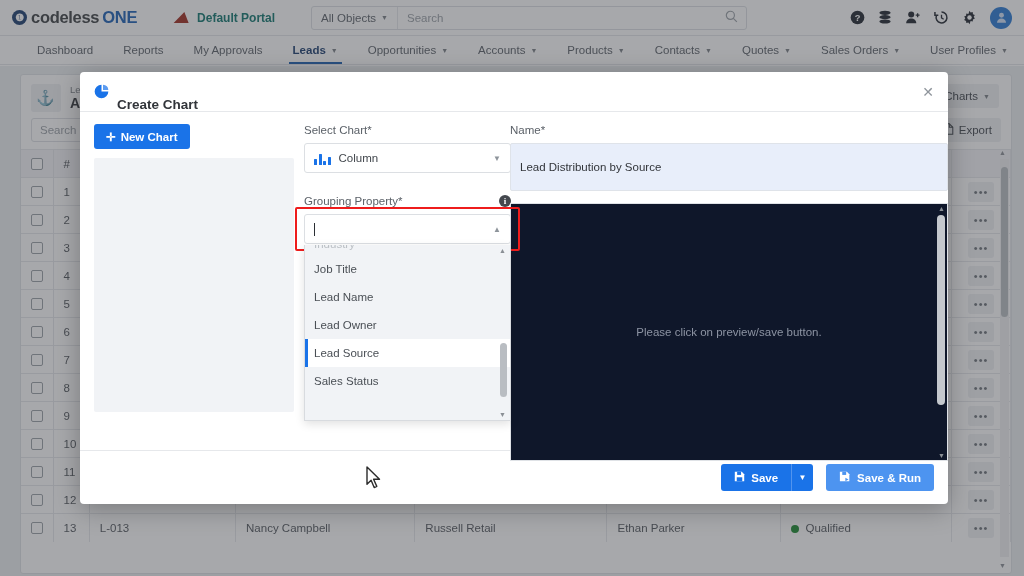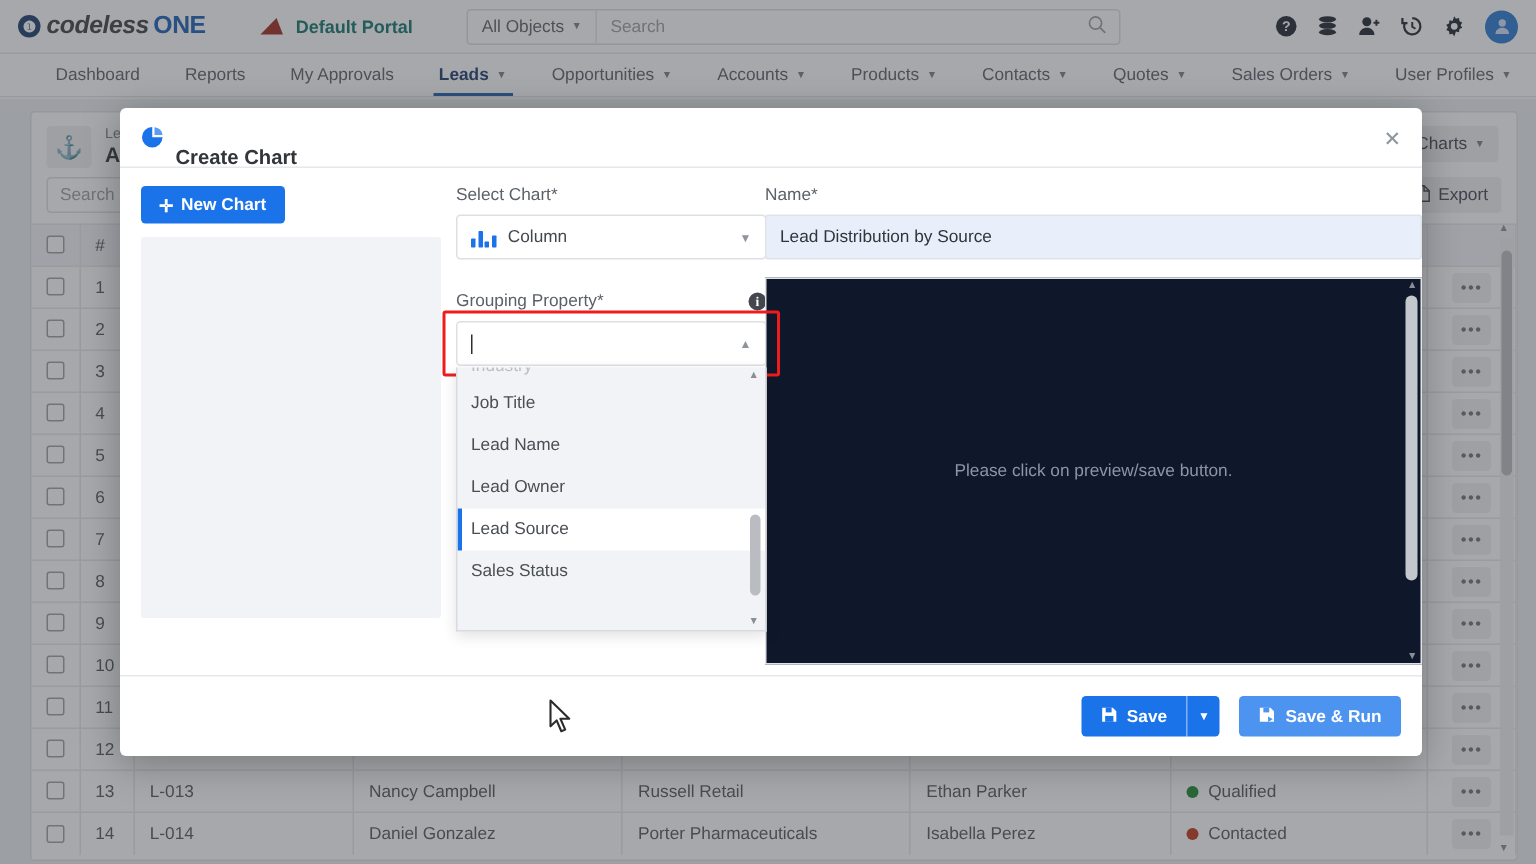--- a/index.html
+++ b/index.html
@@ -18,21 +18,21 @@
   .topbar {
     height: 36px; background: #ffffff; border-bottom: 1px solid #e3e6ea;
     display: flex; align-items: center; padding: 0 12px; gap: 14px;
   }
   .logo { display: flex; align-items: center; gap: 3px; font-size: 16.5px; font-weight: bold; letter-spacing: -0.3px; }
   .logo-mark {
     width: 15px; height: 15px; border-radius: 50%; background: #1b3d6e;
     display: inline-flex; align-items: center; justify-content: center;
     color: #fff; font-size: 10px; font-weight: bold; margin-right: 1px;
   }
-  .logo-dark { color: #3c4043; font-style: italic; }
+  .logo-dark { color: #3c4043; }
   .logo-blue { color: #1a5fb4; }
 
   .portal { display: flex; align-items: center; gap: 7px; margin-left: 24px; }
   .portal-ico { width: 15px; height: 13px; position: relative; }
   .portal-ico::before {
     content: ""; position: absolute; left: 0; top: 1px;
     border-left: 8px solid transparent; border-right: 7px solid transparent;
     border-bottom: 11px solid #9e2a1e; transform: skewX(-14deg);
   }
   .portal-txt { font-size: 12px; color: #0f766e; font-weight: bold; }
@@ -196,21 +196,21 @@
   .dd-item.sel { background: #ffffff; }
   .dd-item.sel::before { content: ""; position: absolute; left: 0; top: 0; bottom: 0; width: 3px; background: #1a73e8; }
   .dd-scroll { position: absolute; right: 2px; top: 2px; bottom: 2px; width: 9px; }
   .dd-thumb { position: absolute; right: 1px; top: 96px; width: 7px; height: 54px; background: #b9bdc2; border-radius: 4px; }
   .dd-ar { position: absolute; right: 2px; font-size: 7px; color: #8a8f95; }
 
   .right-col {
     position: absolute; left: 430px; right: 0; top: 12px; bottom: 0;
   }
   .name-input {
-    height: 30px; background: #e8eefa; border: 1px solid #dfe3e9; border-radius: 2px;
+    height: 48px; background: #e8eefa; border: 1px solid #dfe3e9; border-radius: 2px;
     display: flex; align-items: center; padding: 0 9px; font-size: 11.5px; color: #32353a;
   }
   .preview-pane {
     margin-top: 12px; height: 258px; border: 1px solid #dfe2e6; background: #0f172a;
     display: flex; align-items: center; justify-content: center; position: relative;
   }
   .preview-msg { font-size: 11.5px; color: #8d94a3; }
   .pv-scroll { position: absolute; right: 1px; top: 1px; bottom: 1px; width: 10px; }
   .pv-thumb { position: absolute; right: 1px; top: 10px; width: 8px; height: 190px; background: #c4c8cd; border-radius: 4px; }
 
@@ -521,30 +521,20 @@
                 <td class="c-act"><span class="kebab">•••</span></td>
               </tr>
               <tr>
                 <td class="c-chk"><span class="chkbox"></span></td>
                 <td class="c-num">13</td>
                 <td class="c-id">L-013</td>
                 <td class="c-name">Nancy Campbell</td>
                 <td class="c-comp">Russell Retail</td>
                 <td class="c-own">Ethan Parker</td>
                 <td class="c-stat"><span class="dot" style="background:#1a8a2e"></span>Qualified</td>
-                <td class="c-act"><span class="kebab">•••</span></td>
-              </tr>
-              <tr>
-                <td class="c-chk"><span class="chkbox"></span></td>
-                <td class="c-num">14</td>
-                <td class="c-id">L-014</td>
-                <td class="c-name">Daniel Gonzalez</td>
-                <td class="c-comp">Porter Pharmaceuticals</td>
-                <td class="c-own">Isabella Perez</td>
-                <td class="c-stat"><span class="dot" style="background:#c0391b"></span>Contacted</td>
                 <td class="c-act"><span class="kebab">•••</span></td>
               </tr>
             </tbody>
         </table>
 
         <div class="vscroll-track">
           <div class="vs-arrow" style="top:-10px">▲</div>
           <div class="vscroll-thumb"></div>
           <div class="vs-arrow" style="bottom:-12px">▼</div>
         </div>

